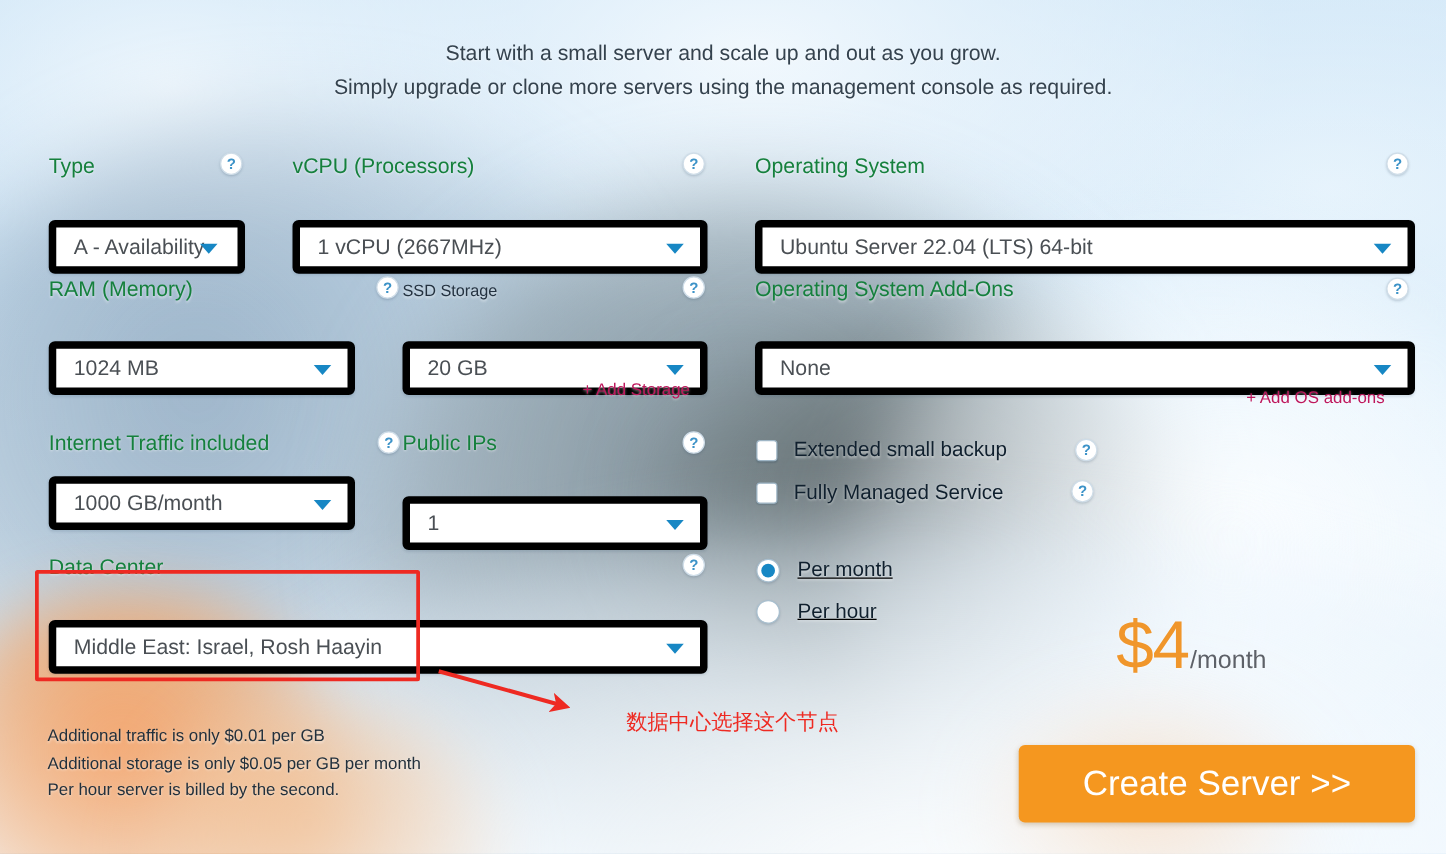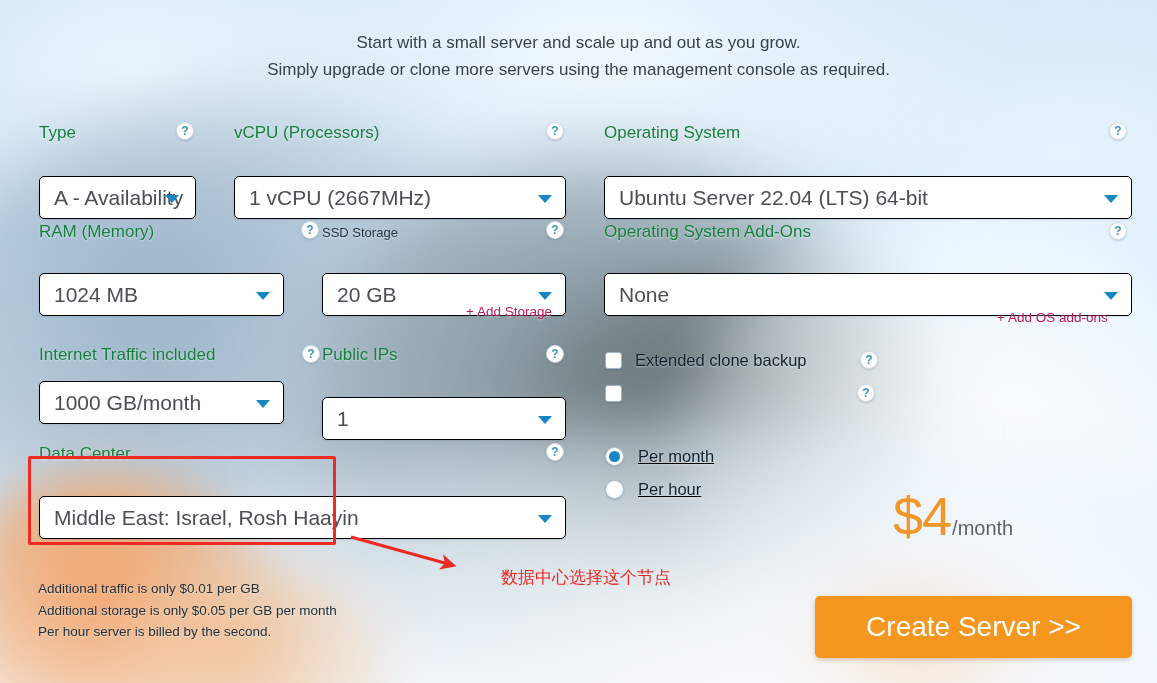--- a/index.html
+++ b/index.html
@@ -98,23 +98,23 @@
     position: absolute; width: 18px; height: 18px; border-radius: 50%;
     background: #ffffff; border: 1px solid #cfdde8;
     color: #3d93c8; font-size: 12px; font-weight: bold;
     display: flex; align-items: center; justify-content: center;
     line-height: 1; cursor: pointer;
     box-shadow: 0 1px 2px rgba(40,70,95,0.22);
   }
 
   .select {
     position: relative; height: 43px;
-    background: #ffffff; border: 1px solid #000000; border-radius: 5px;
+    background: #ffffff; border: 6px solid #000000; border-radius: 5px;
     display: flex; align-items: center; padding: 0 34px 0 14px;
-    font-size: 21px; color: #4a4f54;
+    font-size: 17px; color: #4a4f54;
     box-shadow: 0 1px 2px rgba(30,60,90,0.13);
     cursor: pointer; white-space: nowrap; overflow: hidden;
   }
   .caret {
     position: absolute; right: 13px; top: 50%; margin-top: -3px;
     width: 0; height: 0;
     border-left: 7px solid transparent; border-right: 7px solid transparent;
     border-top: 8px solid #1787c4;
   }
 
@@ -293,26 +293,27 @@
     <div class="help" style="left:505px; top:0px;">?</div>
     <div class="select" style="margin-top:31px;">
       <span>None</span>
       <span class="caret"></span>
     </div>
   </div>
   <div class="addlink" style="left:997px; top:310px;">+ Add OS add-ons</div>
 
   <div class="checkrow" style="left:605px; top:351px;">
     <span class="checkbox"></span>
-    <span class="txt">Extended clone backup</span>
+    <span class="txt">Extended small backup</span>
   </div>
   <div class="help" style="left:860px; top:351px;">?</div>
 
   <div class="checkrow" style="left:605px; top:385px;">
     <span class="checkbox"></span>
+    <span class="txt">Fully Managed Service</span>
   </div>
   <div class="help" style="left:857px; top:384px;">?</div>
 
   <div class="radiorow" style="left:605px; top:447px;">
     <span class="radio on">
         <span class="dot"></span>
       </span>
     <span class="txt">Per month</span>
   </div>
   <div class="radiorow" style="left:605px; top:480px;">

